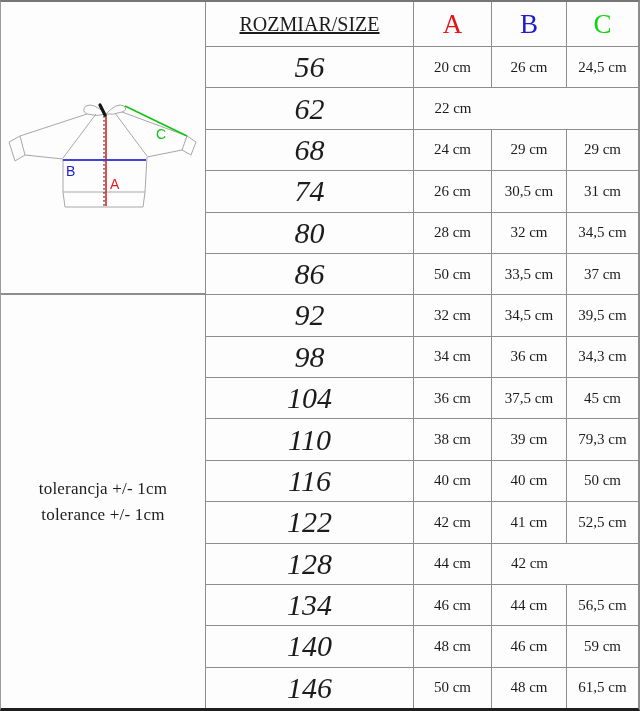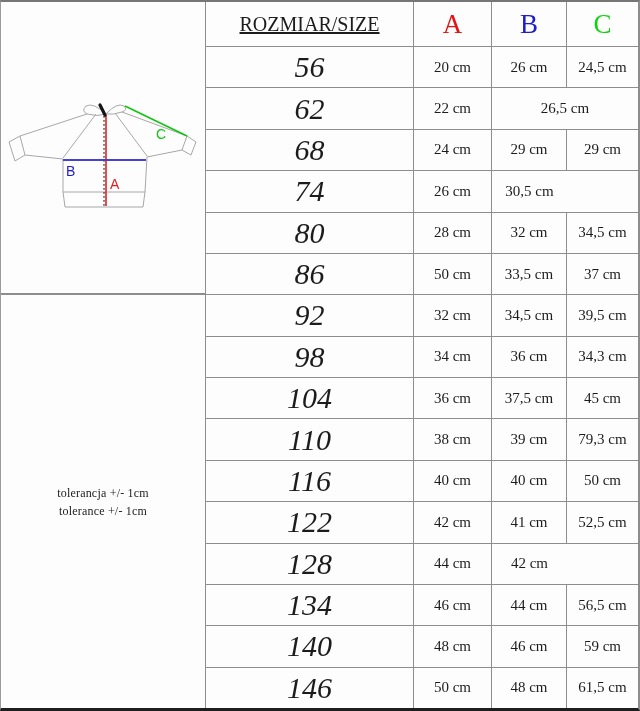--- a/index.html
+++ b/index.html
@@ -7,21 +7,21 @@
     position:relative; width:640px; height:711px; box-sizing:border-box;
     background:#fdfdfd; display:flex;
     border-top:2px solid #767676; border-left:1px solid #9b9b9b;
     border-right:2px solid #8d8d8d; border-bottom:3px solid #1e1e1e;
     font-family:"Liberation Serif","DejaVu Serif",serif; color:#1c1c1c;
   }
   
   .left-col { width:205px; flex:none; box-sizing:border-box; border-right:1px solid #8d8d8d; display:flex; flex-direction:column; }
   .diagram-cell { height:293px; flex:none; box-sizing:border-box; border-bottom:2px solid #8d8d8d; position:relative; }
   .diagram-cell svg { position:absolute; top:0; left:0; }
-  .tolerance-cell { flex:1; display:flex; flex-direction:column; align-items:center; justify-content:center; font-size:12px; line-height:1.5; letter-spacing:0.2px; }
+  .tolerance-cell { flex:1; display:flex; flex-direction:column; align-items:center; justify-content:center; font-size:17px; line-height:1.5; letter-spacing:0.2px; }
   
   .size-table { flex:1; display:flex; flex-direction:column; }
   .tr { display:flex; flex:1; box-sizing:border-box; border-bottom:1px solid #8d8d8d; min-height:0; }
   .tr:last-child { border-bottom:none; }
   .tr.header { flex:none; height:45px;justify-content:space-between; }
   .td { box-sizing:border-box; border-right:1px solid #8d8d8d; display:flex; align-items:center; justify-content:center; overflow:hidden; }
   .td:last-child { border-right:none; }
   .col-size { width:208px; flex:none; }
   .col-a { width:78px; flex:none; }
   .col-b { width:75px; flex:none; }
@@ -87,32 +87,32 @@
 
     <div class="tr">
       <div class="td col-size size-num">56</div>
       <div class="td col-a meas">20 cm</div>
       <div class="td col-b meas">26 cm</div>
       <div class="td col-c meas">24,5 cm</div>
     </div>
     <div class="tr">
       <div class="td col-size size-num">62</div>
       <div class="td col-a meas">22 cm</div>
-      <div class="td col-c meas">26,5 cm</div>
     </div>
     <div class="tr">
       <div class="td col-size size-num">68</div>
       <div class="td col-a meas">24 cm</div>
       <div class="td col-b meas">29 cm</div>
       <div class="td col-c meas">29 cm</div>
     </div>
     <div class="tr">
       <div class="td col-size size-num">74</div>
       <div class="td col-a meas">26 cm</div>
       <div class="td col-b meas">30,5 cm</div>
+      <div class="td col-c meas">31 cm</div>
     </div>
     <div class="tr">
       <div class="td col-size size-num">80</div>
       <div class="td col-a meas">28 cm</div>
       <div class="td col-b meas">32 cm</div>
       <div class="td col-c meas">34,5 cm</div>
     </div>
     <div class="tr">
       <div class="td col-size size-num">86</div>
       <div class="td col-a meas">50 cm</div>

